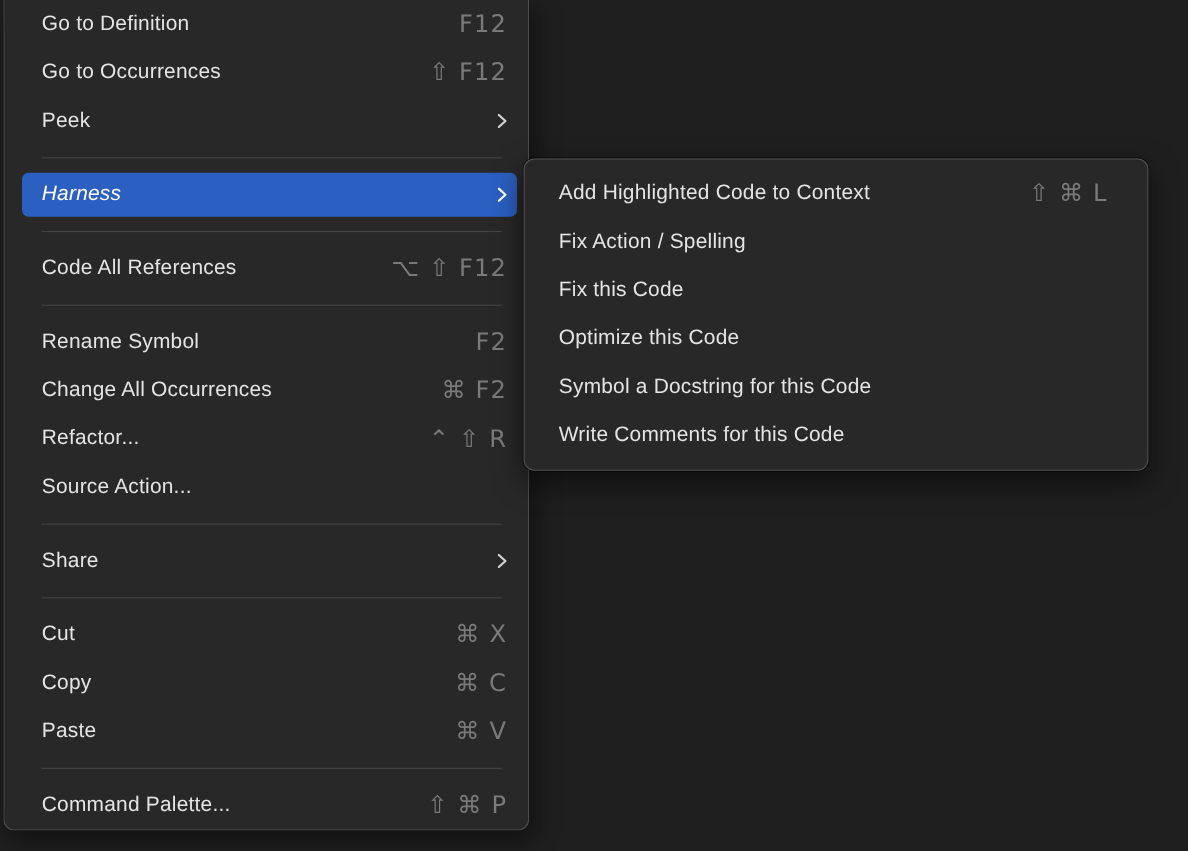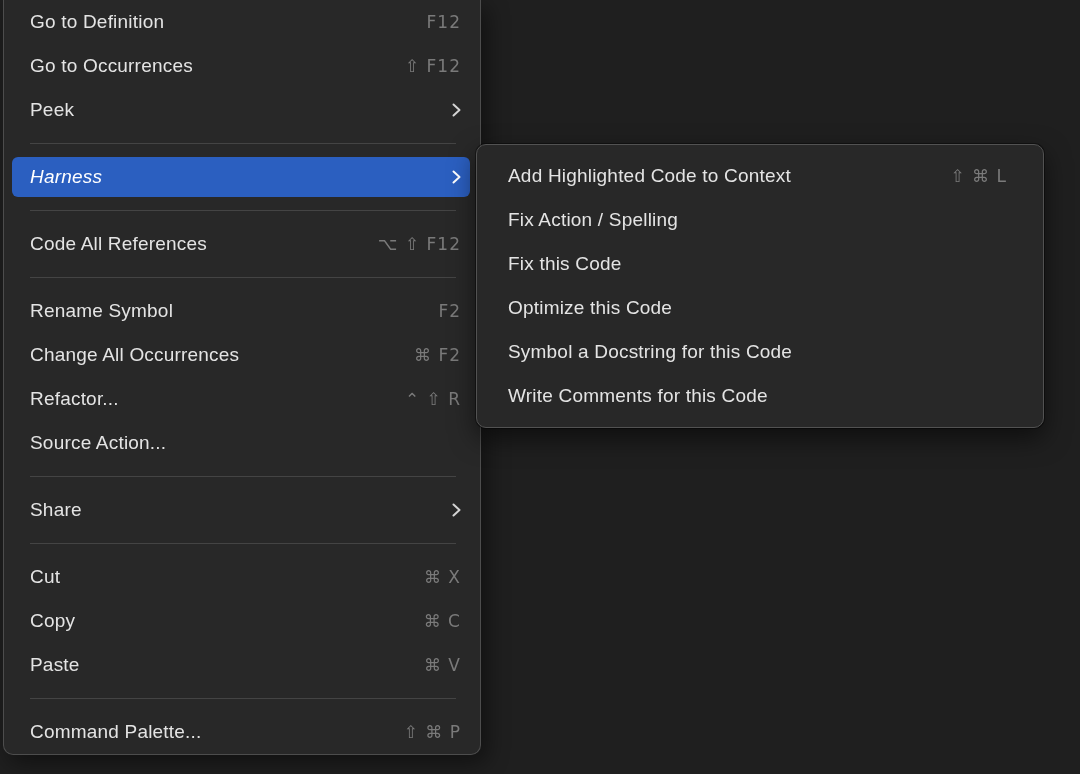--- a/index.html
+++ b/index.html
@@ -20,38 +20,39 @@
     width: 478px; height: 755px;
     box-sizing: border-box;
     background: #282828;
     border: 1px solid #4d4d4d;
     border-top: none;
     border-radius: 0 0 10px 10px;
     box-shadow: 6px 8px 22px rgba(0,0,0,0.45);
     display: flex;
     flex-direction: column;
     z-index: 1;
+    padding-left: 8px;
   }
   .mi {
     height: 44px;
     flex: 0 0 44px;
     display: flex;
     align-items: center;
     padding: 0 19px 0 26px;
     color: #e4e4e4;
     font-size: 19px;
     letter-spacing: 0.2px;
     white-space: nowrap;
     cursor: default;
   }
   .mi .lbl { flex: 1 1 auto; }
   .mi .sc {
     margin-left: auto;
     color: #7a7a7a;
-    font-size: 17px;
+    font-size: 22px;
     font-family: "DejaVu Sans", sans-serif;
     letter-spacing: 1px;
   }
   .mi.sel {
     background: #2b5fc0;
     color: #ffffff;
     height: 40px;
     flex: 0 0 40px;
     margin: 2px 10px 2px 8px;
     border-radius: 6px;

